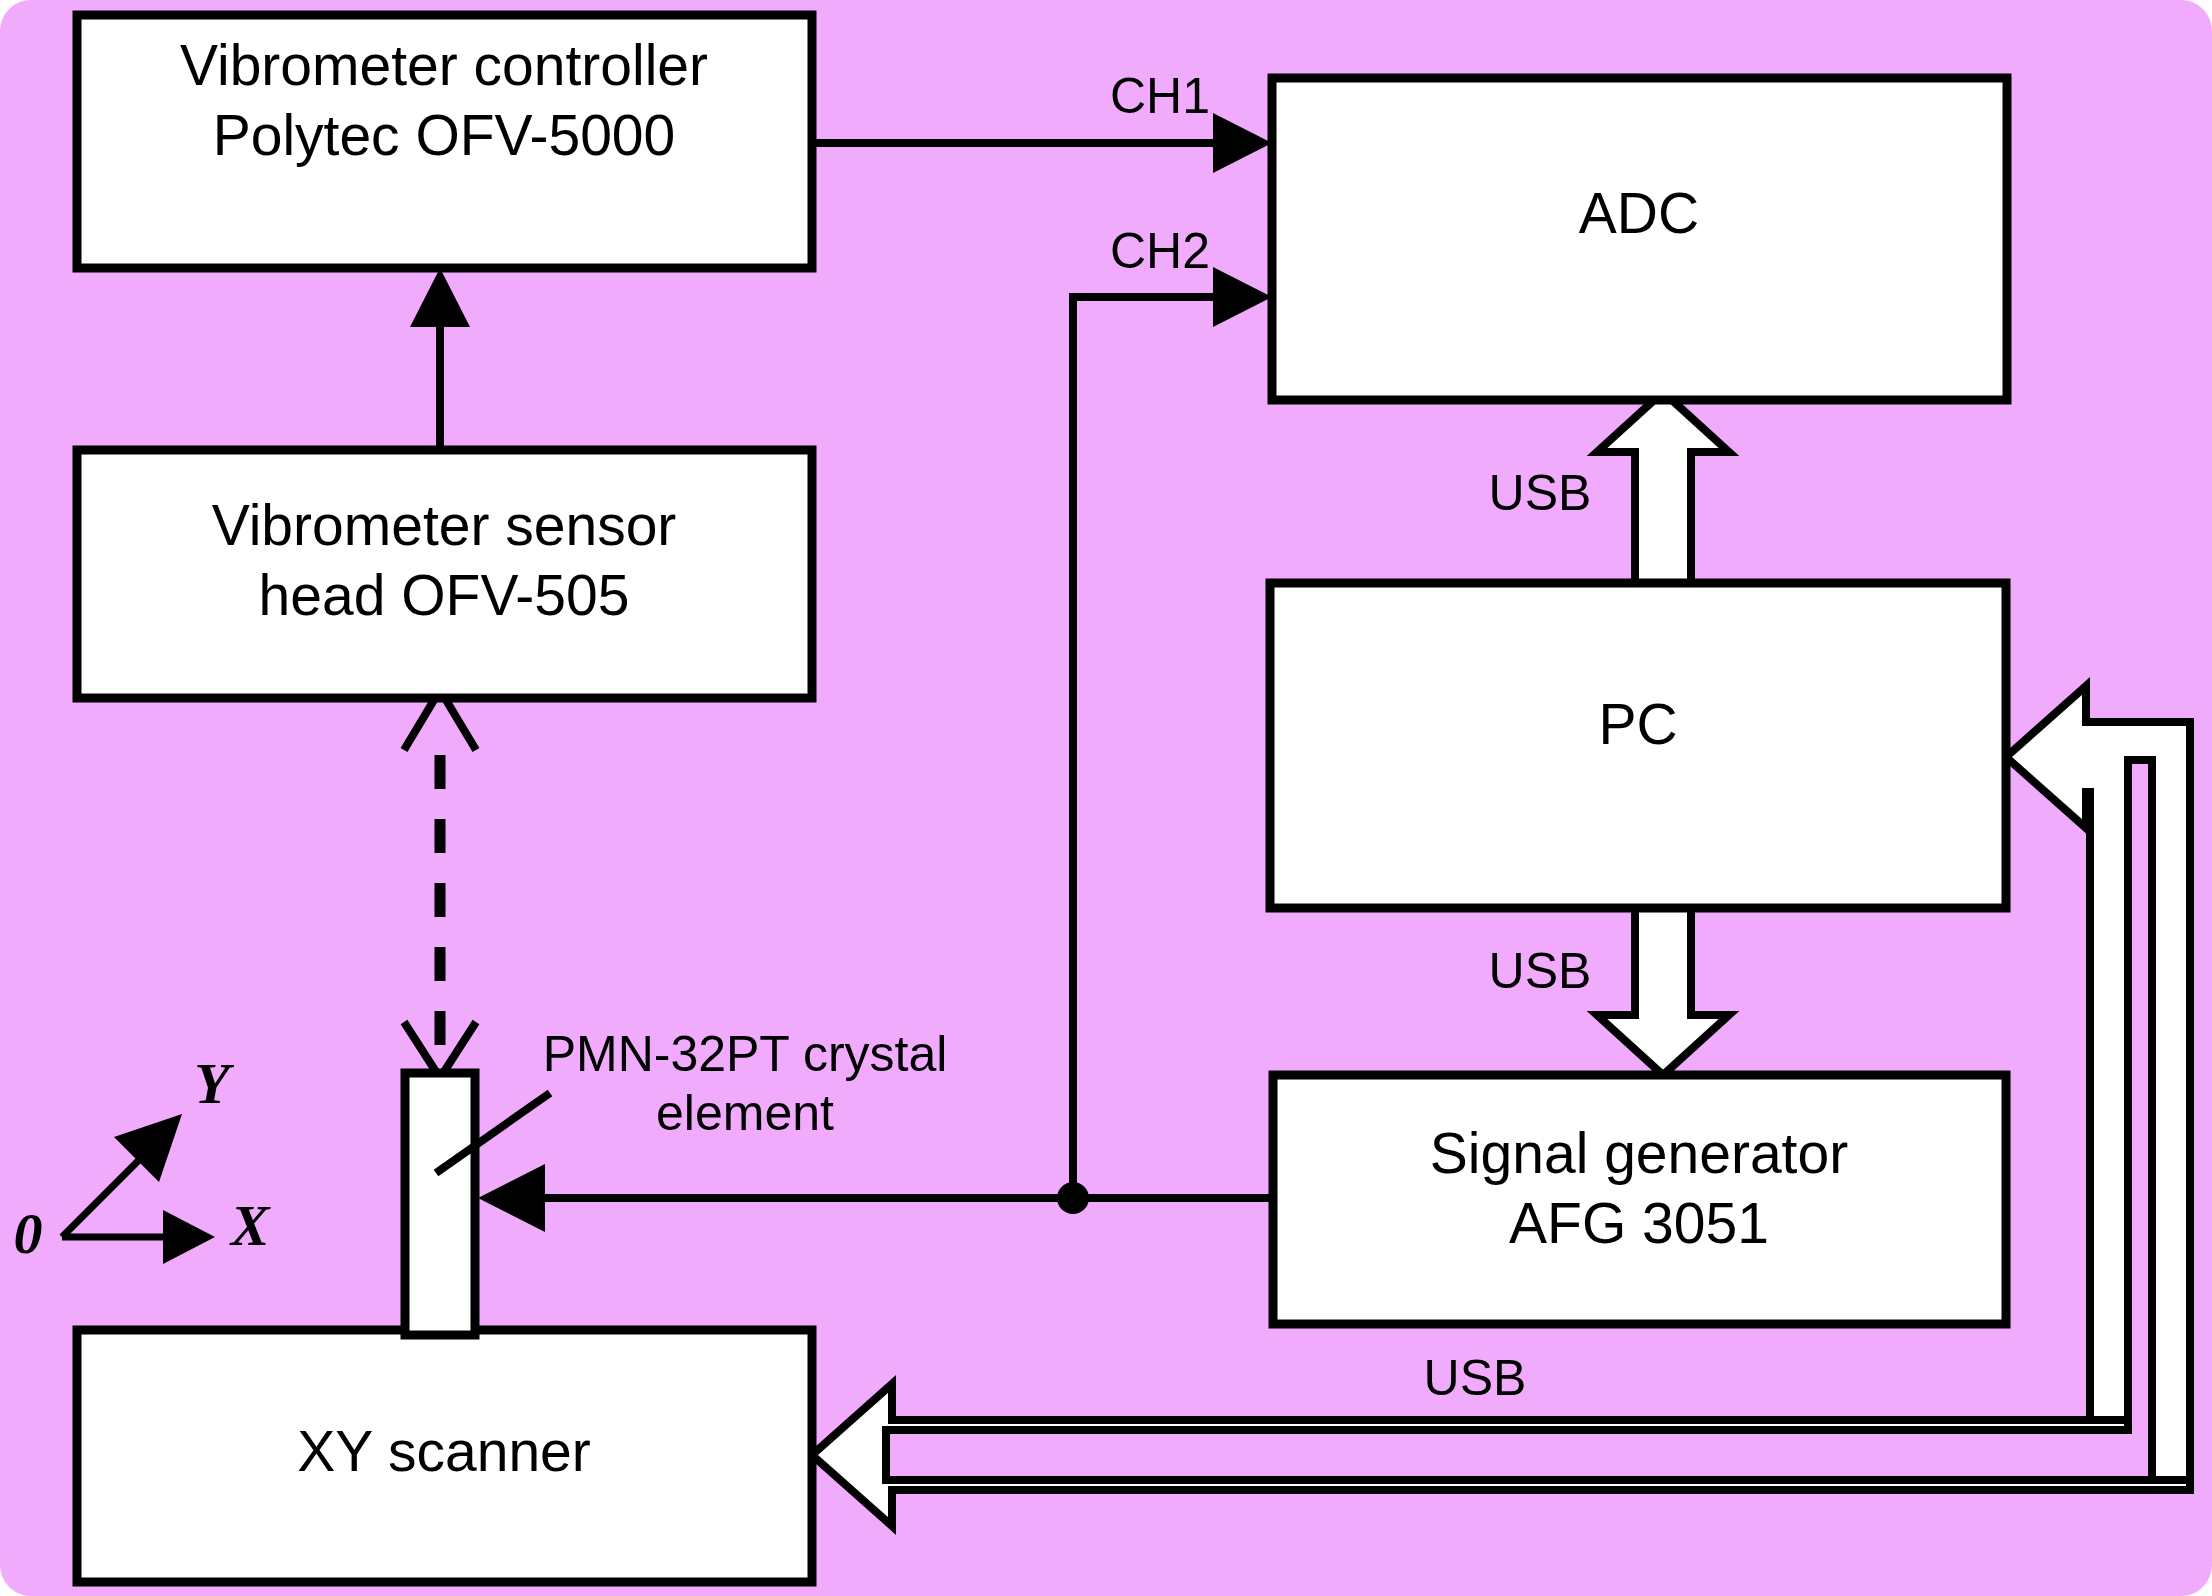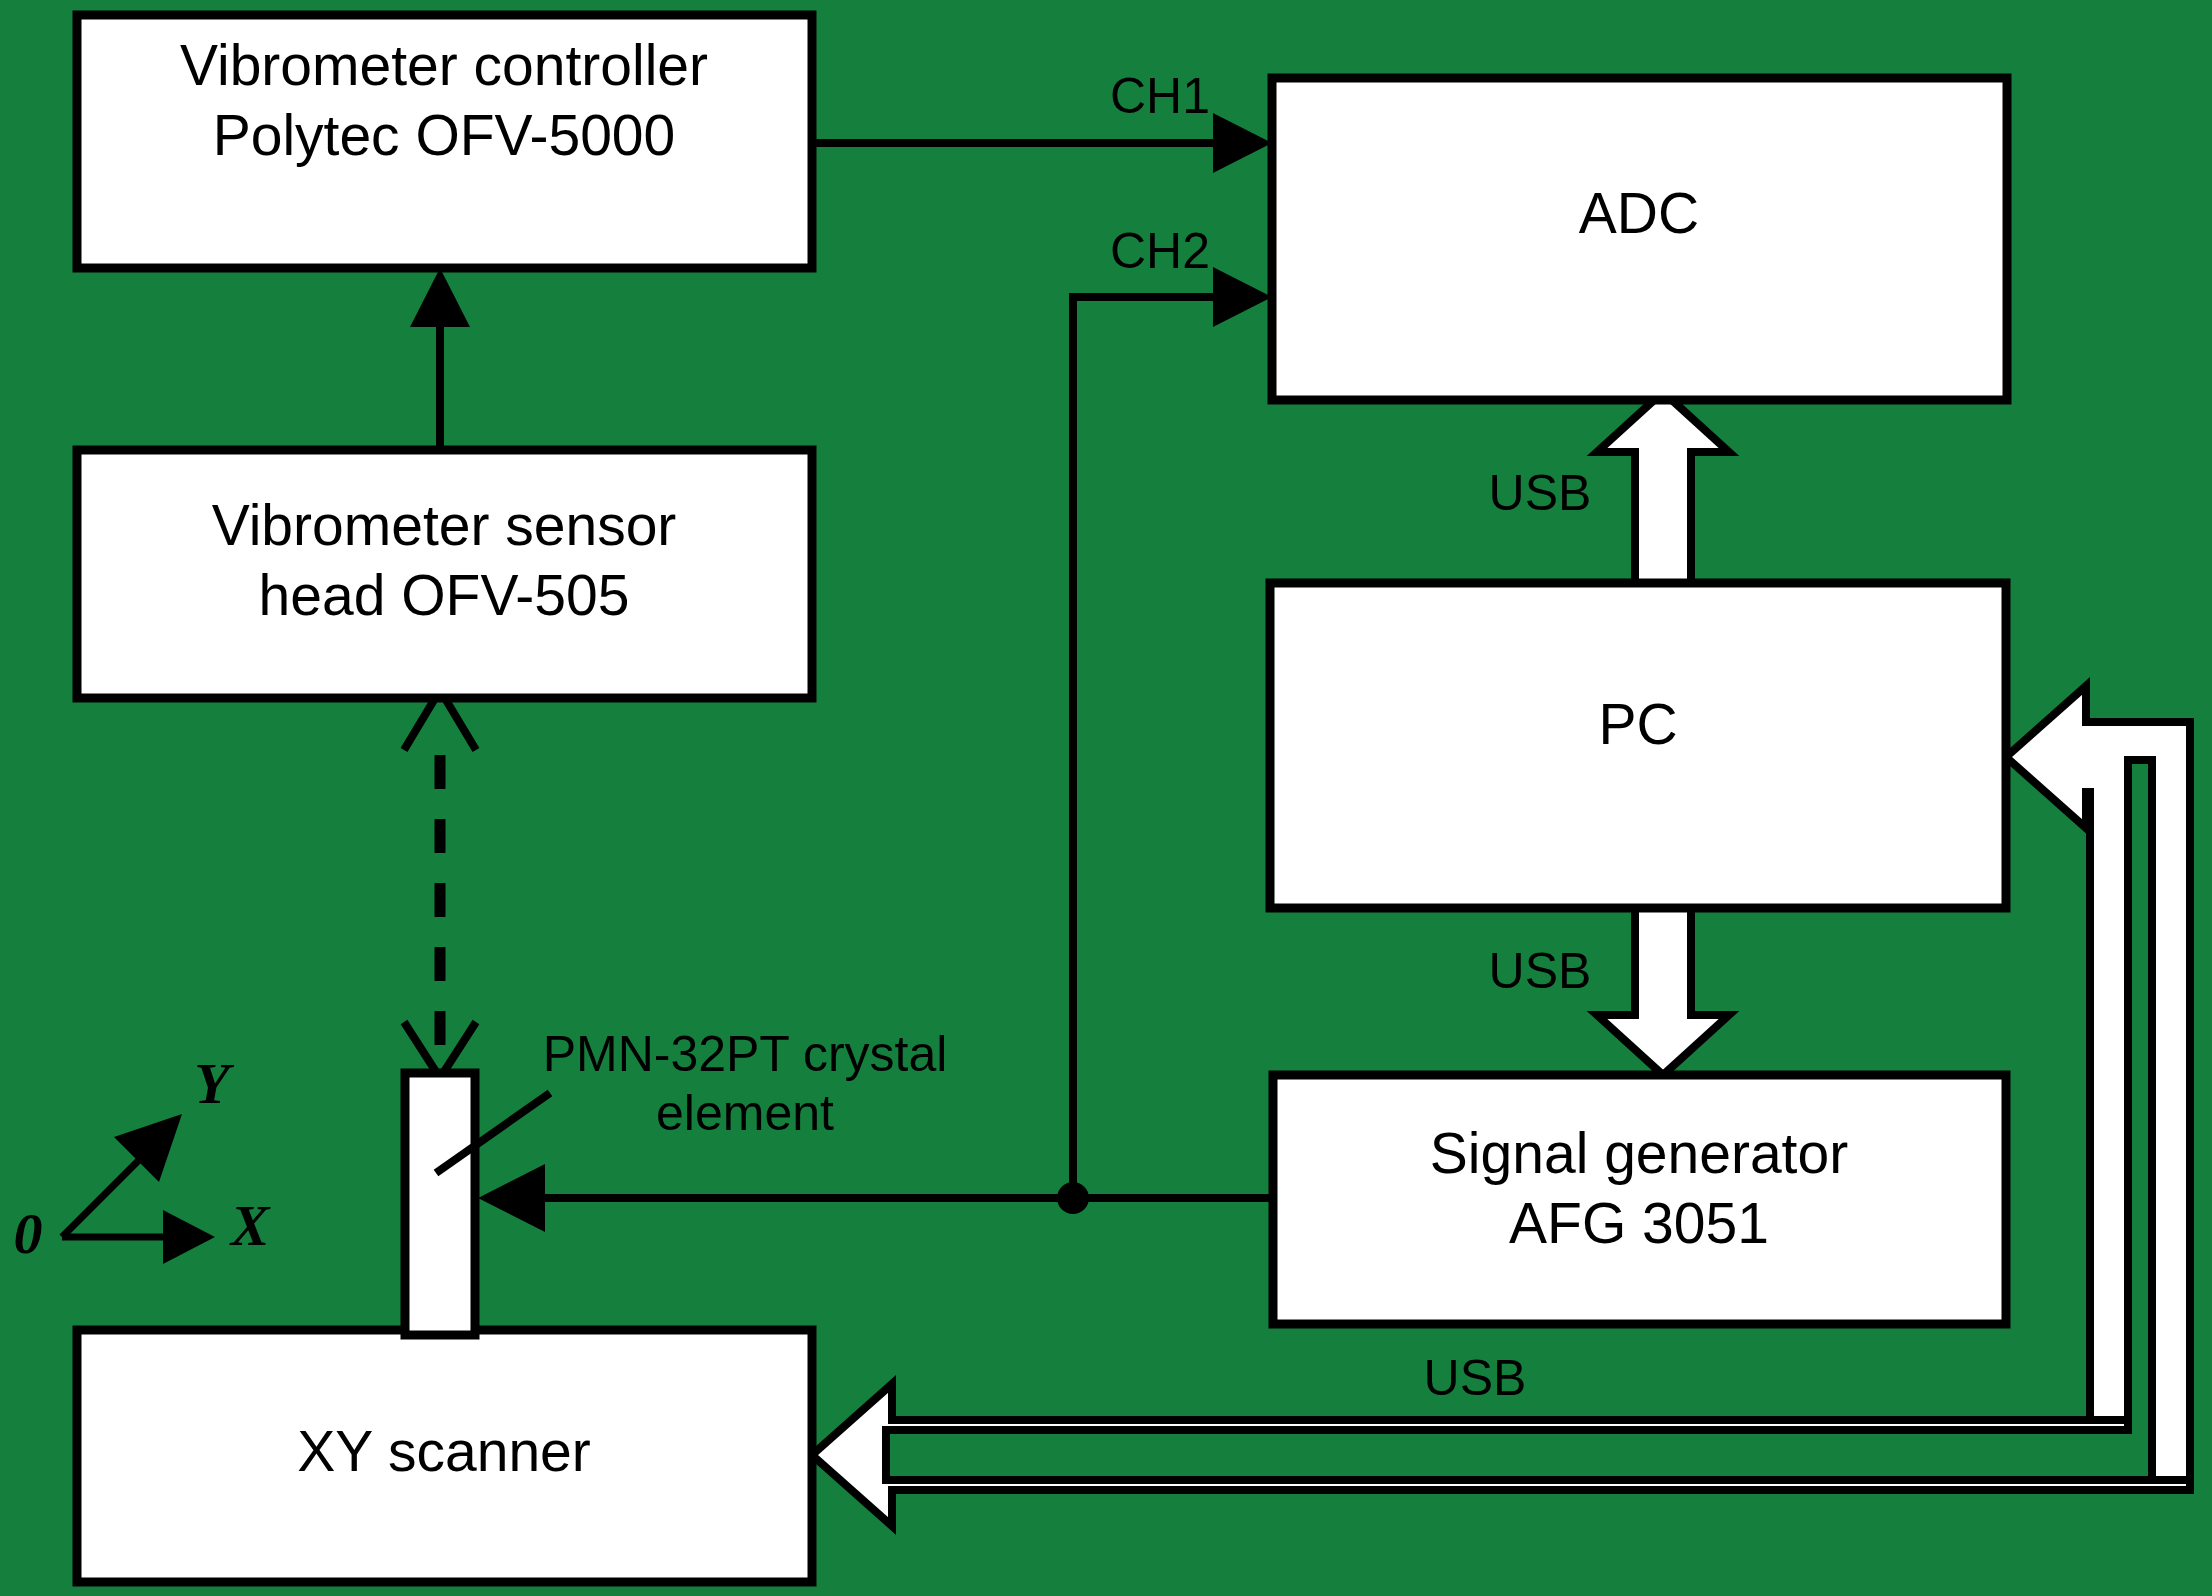--- a/index.html
+++ b/index.html
@@ -4,23 +4,24 @@
 <style>
   html, body {
     margin: 0;
     padding: 0;
     background: #ffffff;
   }
   #stage {
     position: relative;
     width: 2212px;
     height: 1596px;
-    background: #15803d;
+    background: #f0abfc;
     overflow: hidden;
     font-family: "Liberation Sans", sans-serif;
+    border-radius: 31px;
   }
   svg#diagram {
     position: absolute;
     top: 0;
     left: 0;
     width: 2212px;
     height: 1596px;
     display: block;
   }
   .box-rect {

